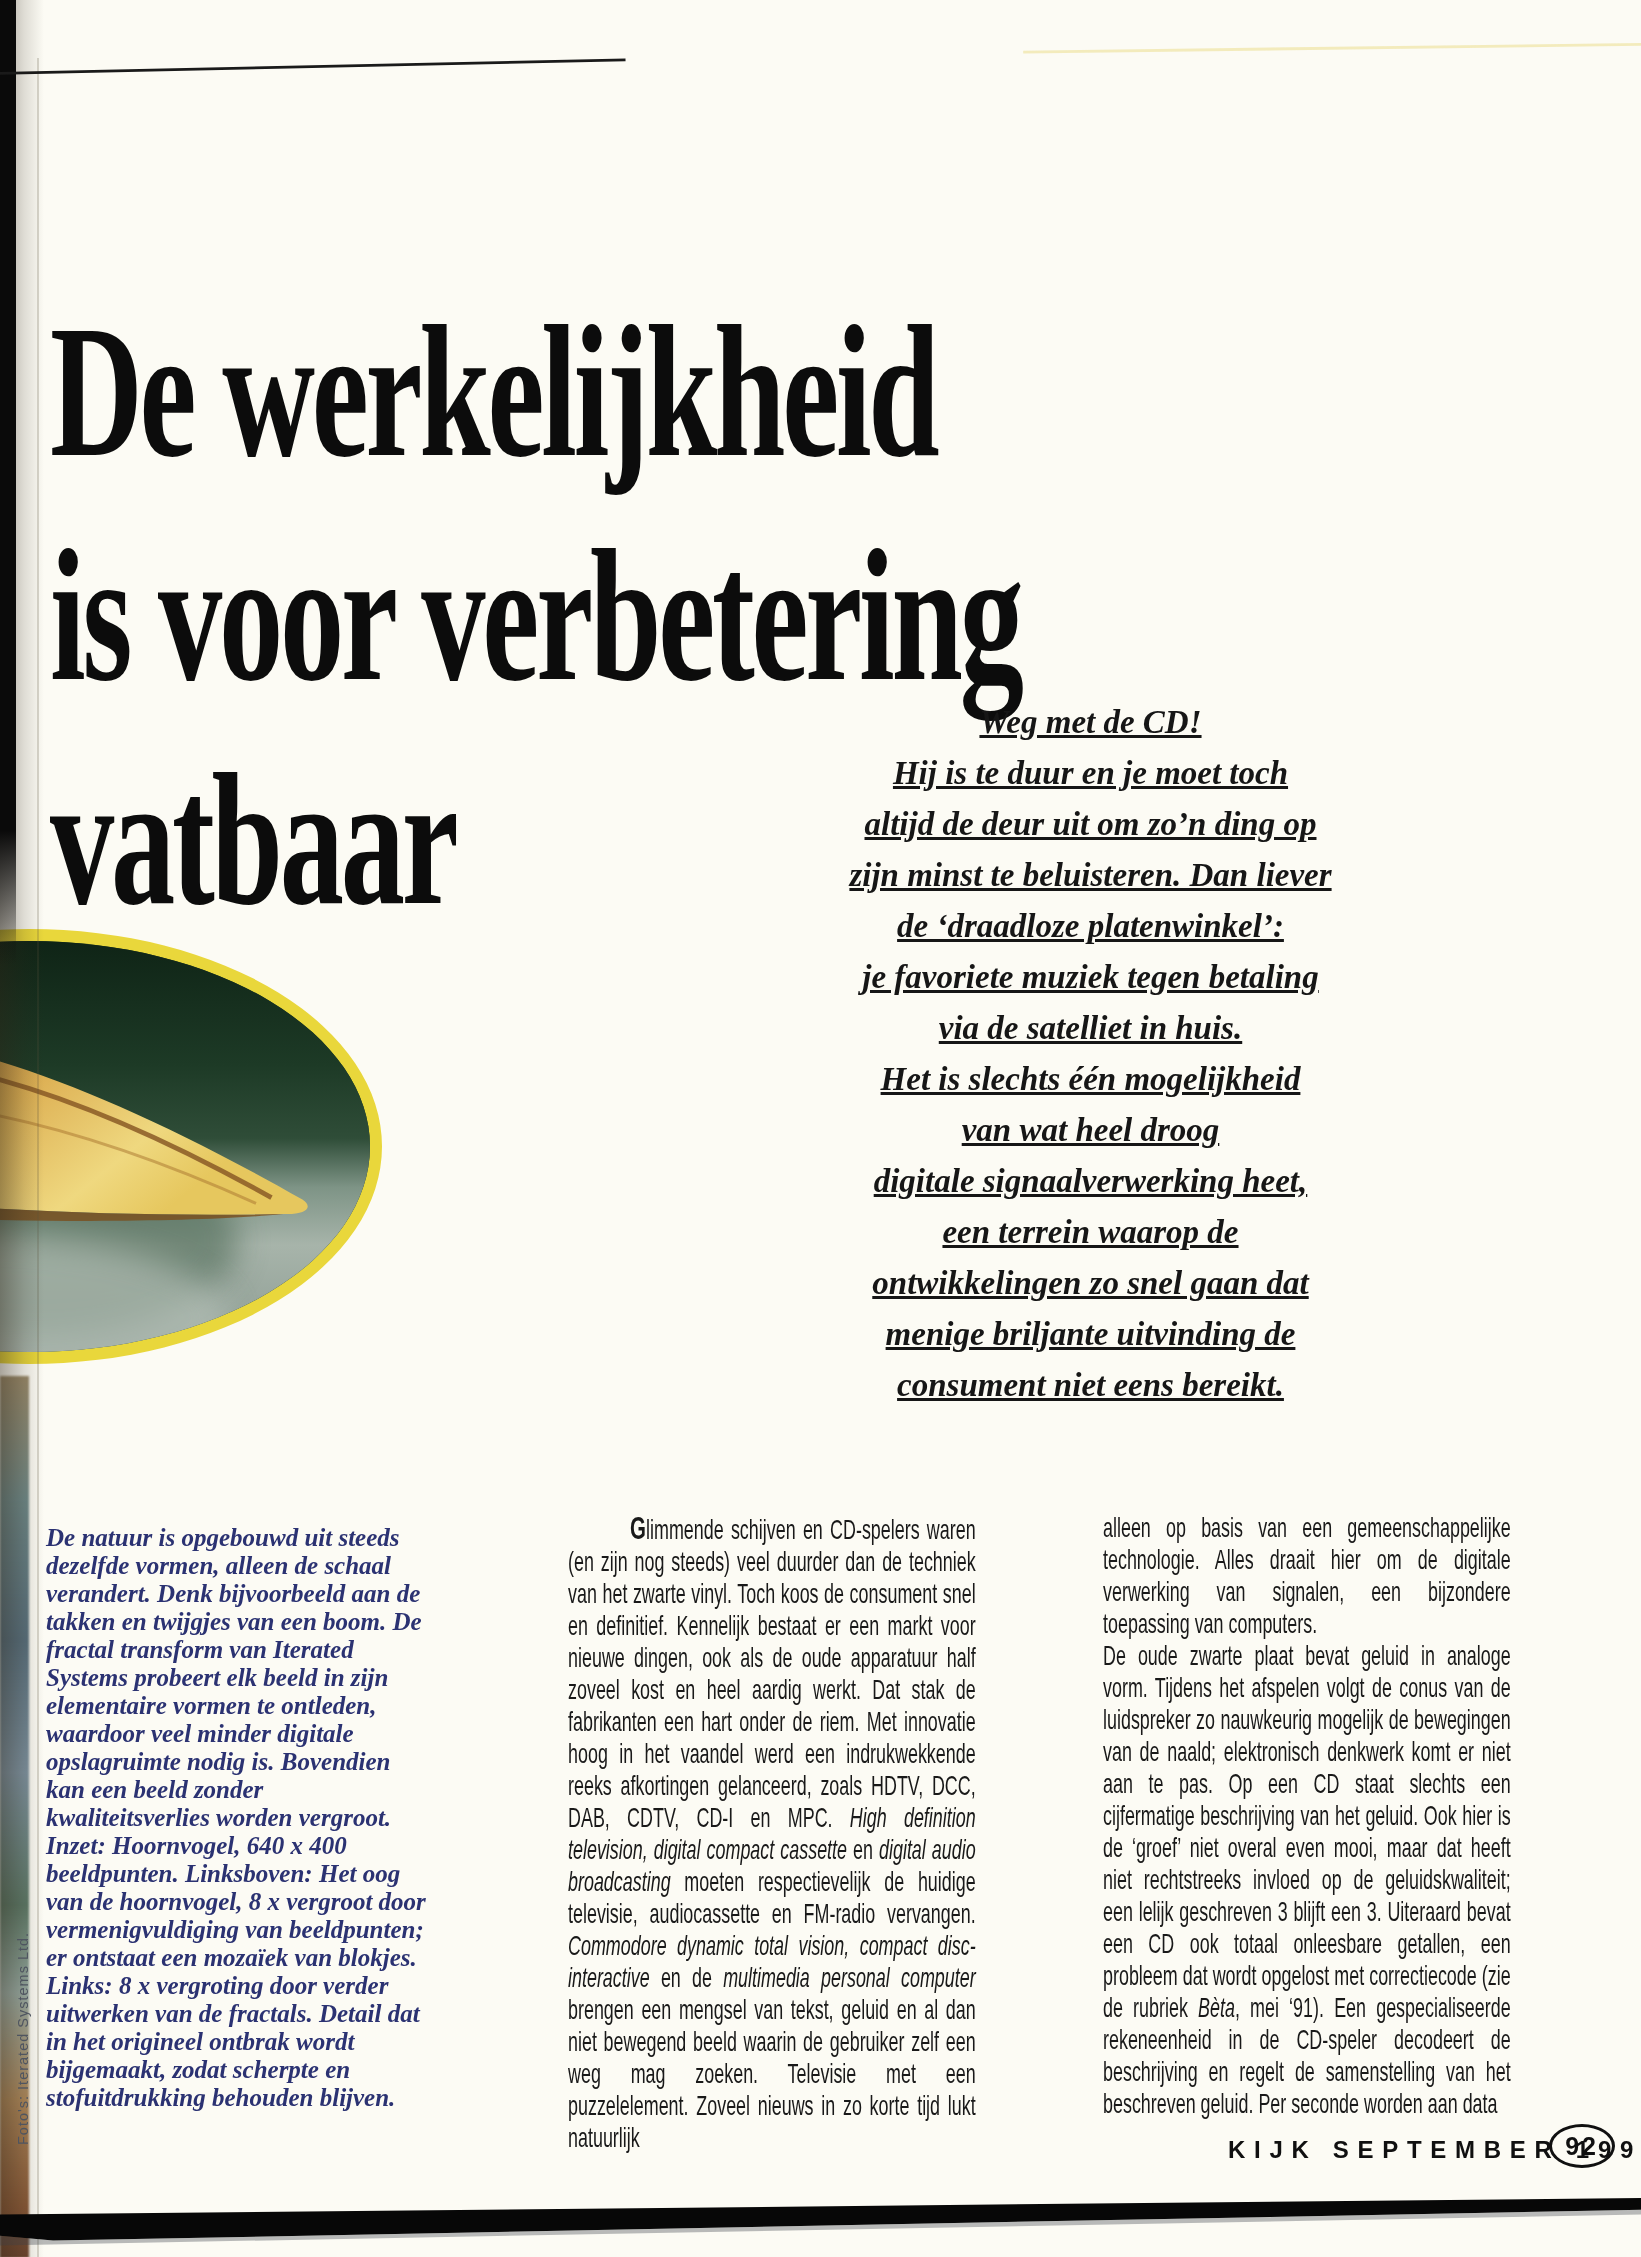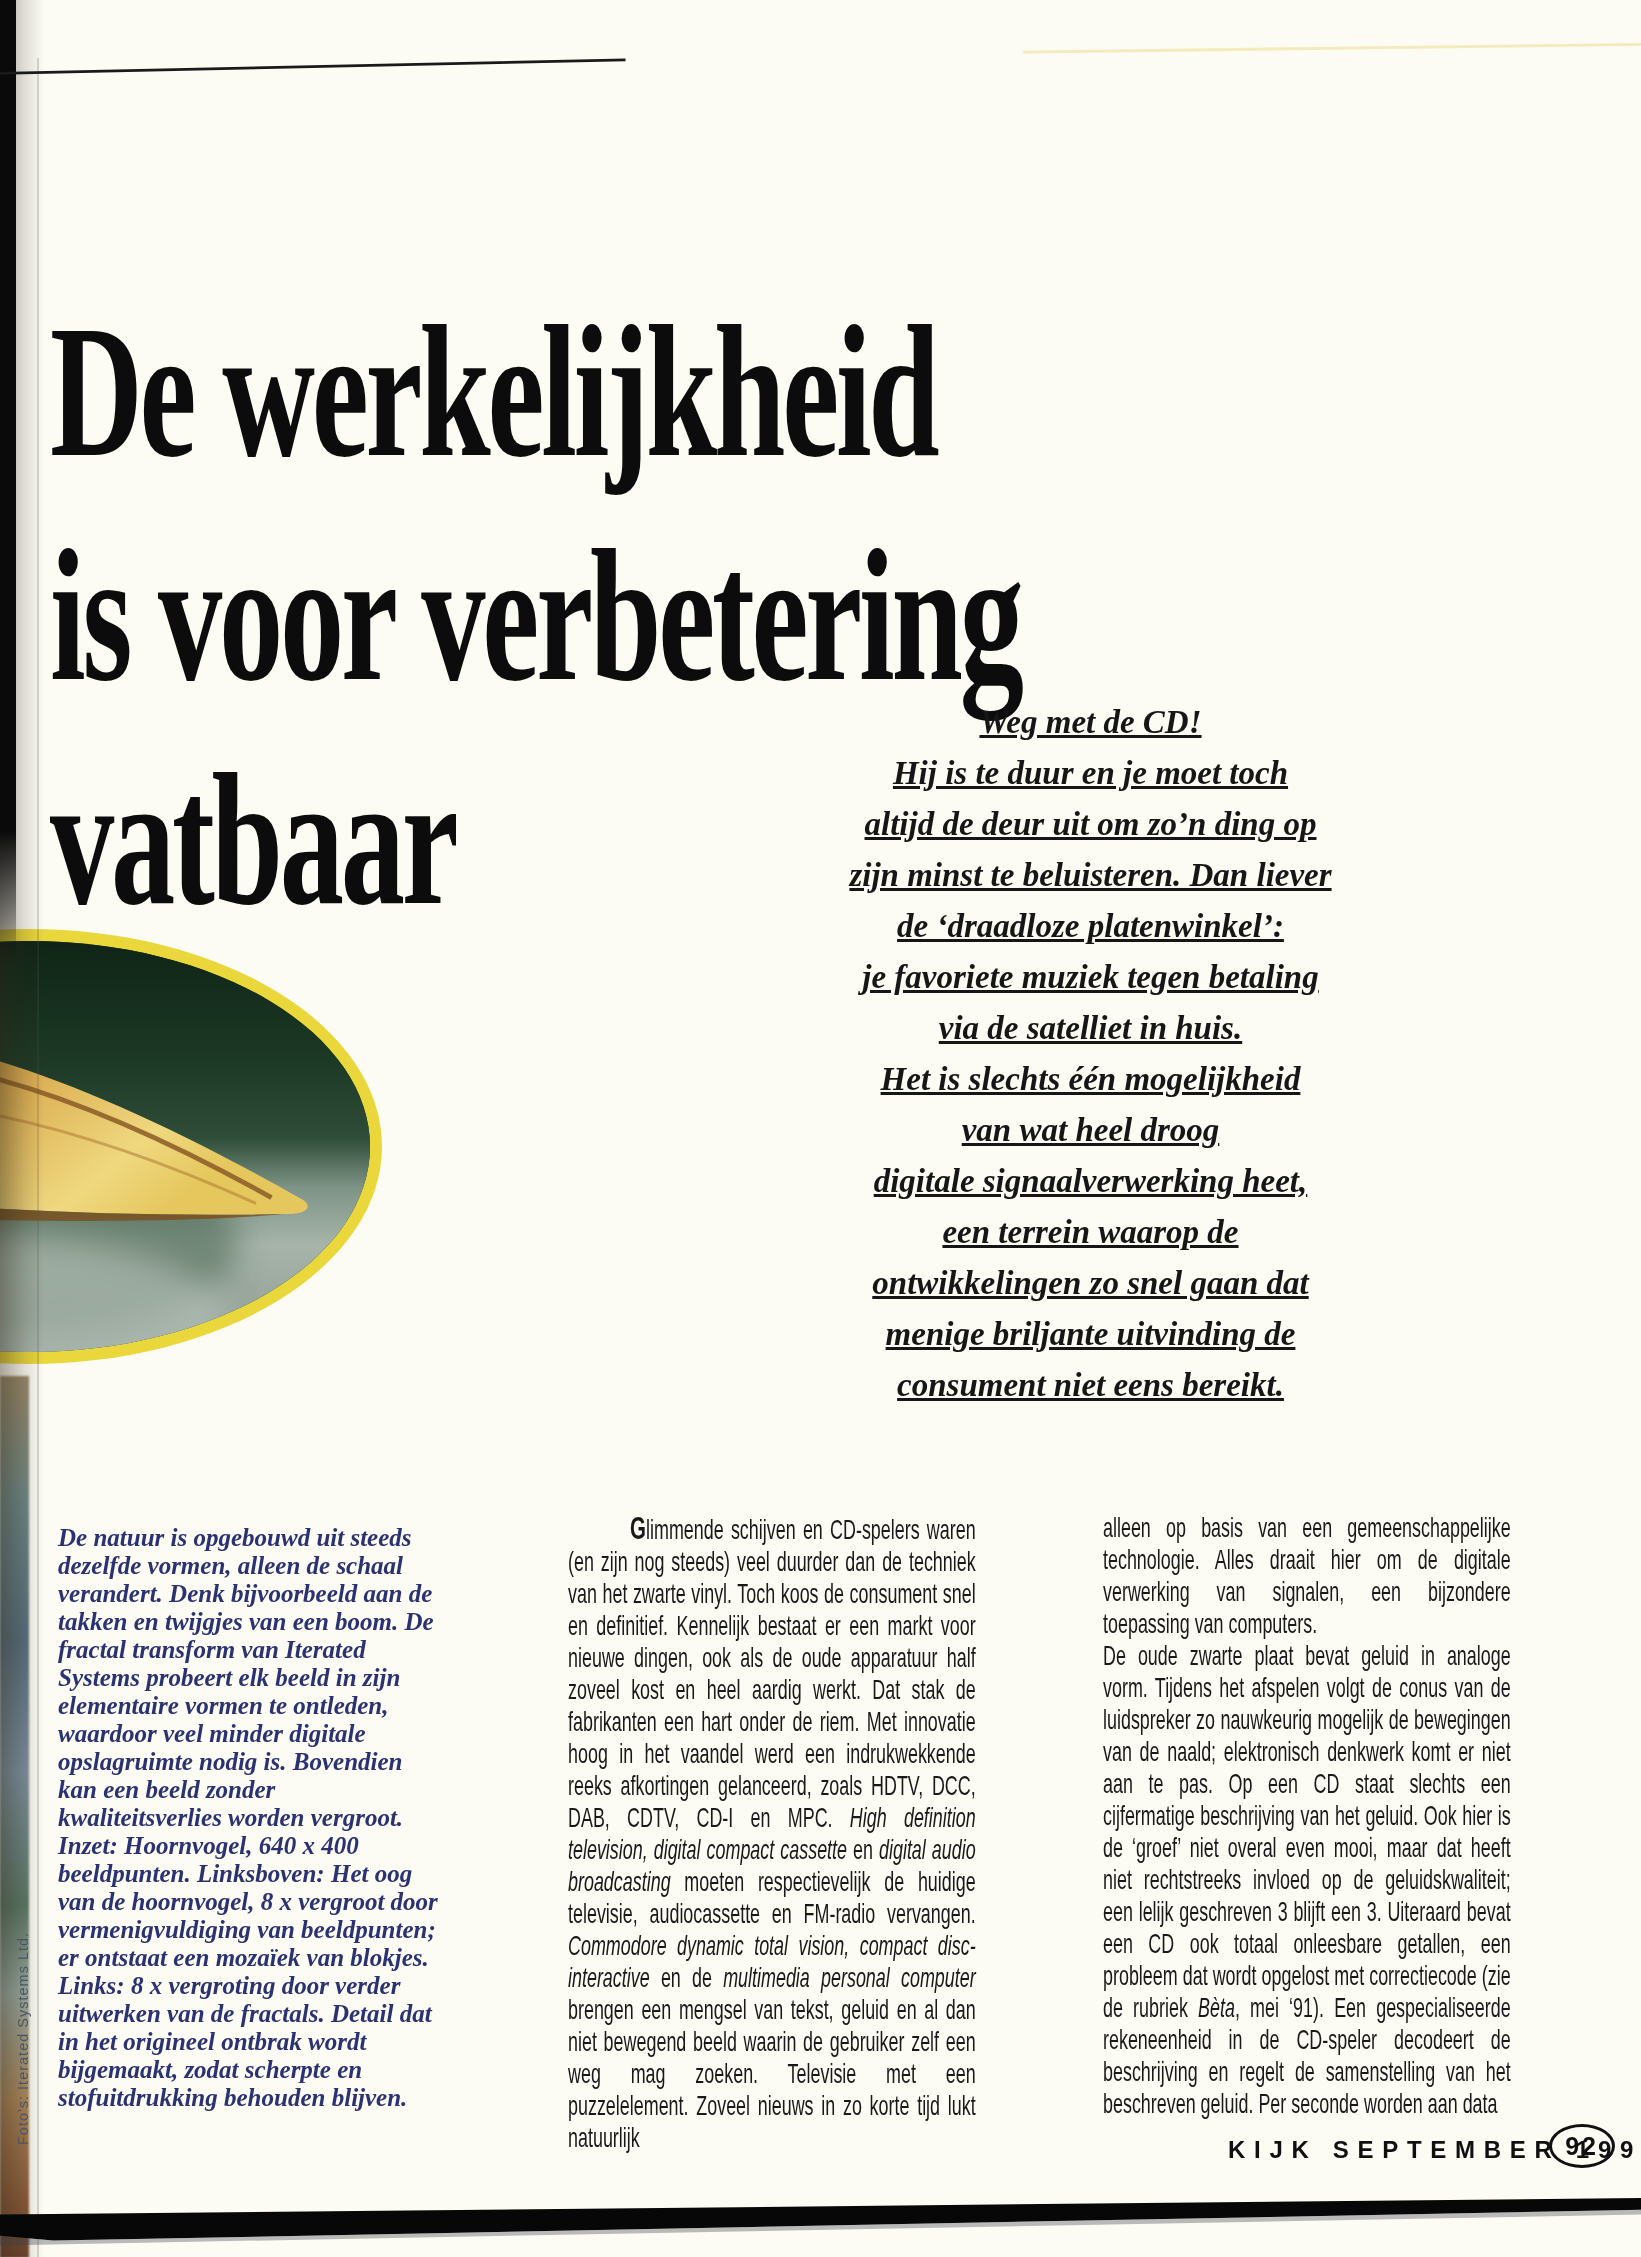--- a/index.html
+++ b/index.html
@@ -33,21 +33,21 @@
     background:linear-gradient(90deg,rgba(45,35,22,.40) 0%,rgba(45,35,22,.14) 55%,rgba(45,35,22,0) 100%);}
   .crease{position:absolute;left:37px;top:58px;width:1.9px;height:2199px;z-index:5;
     background:rgba(90,80,60,.22);}
 
   
   .credit{position:absolute;left:15.4px;top:1875px;height:270px;z-index:7;
     writing-mode:vertical-rl;transform:rotate(180deg);
     font-size:14.5px;letter-spacing:1px;color:#4f5560;}
 
   
-  .caption{position:absolute;left:58px;top:1524px;width:386px;z-index:3;
+  .caption{position:absolute;left:46px;top:1524px;width:386px;z-index:3;
     font-family:"Liberation Serif","DejaVu Serif",serif;font-style:italic;font-weight:700;
     font-size:25px;line-height:28px;color:#2b3272;white-space:pre-wrap;}
   .caption .b{font-weight:700;}
 
   
   .bodycol{position:absolute;top:1512px;width:637px;
     font-size:28px;line-height:32px;color:#191919;text-align:justify;
     transform:scaleX(0.64);transform-origin:left top;white-space:pre-wrap;}
   .col1{left:568px;text-indent:97px;}
   .col2{left:1103px;}

